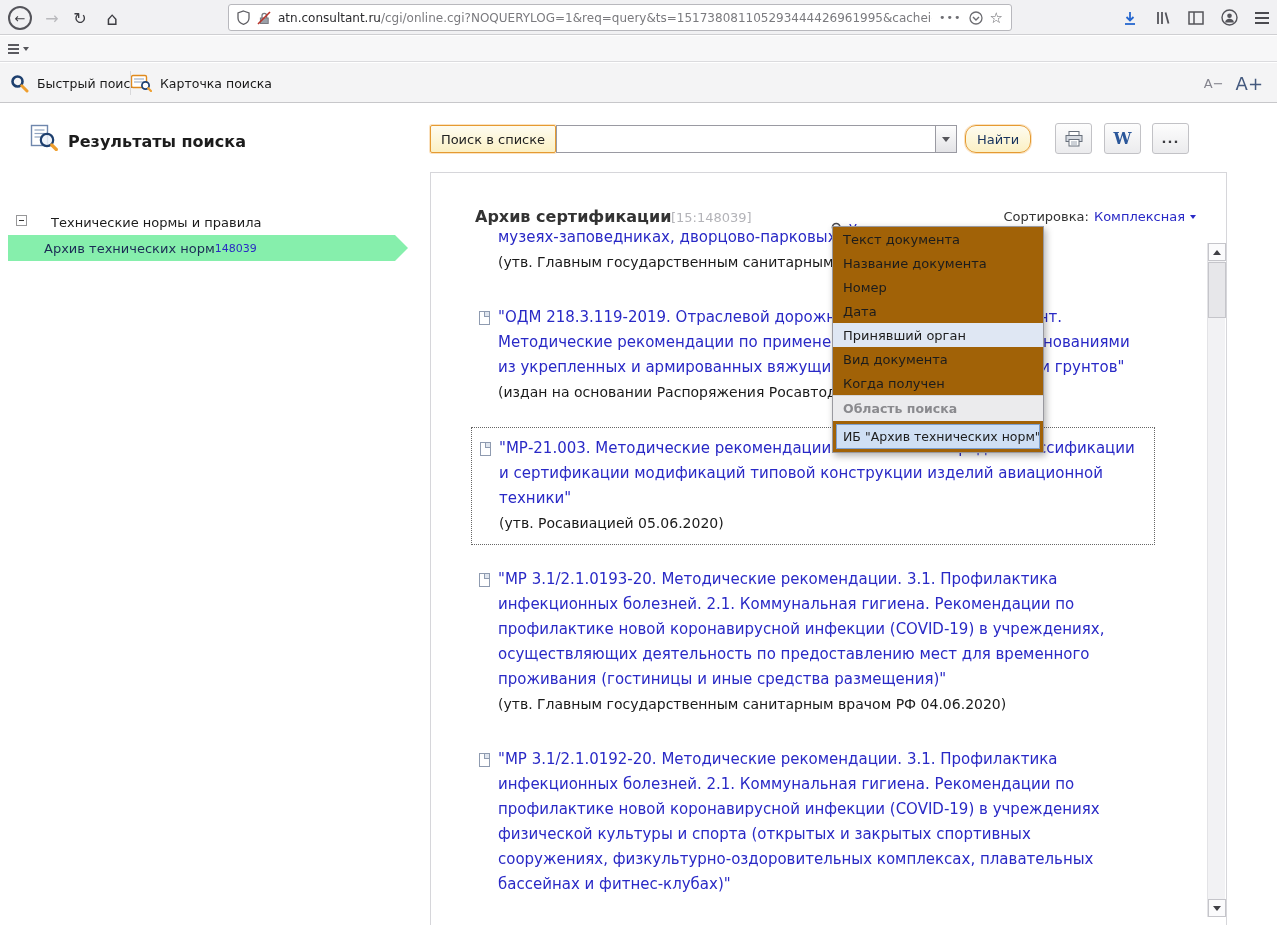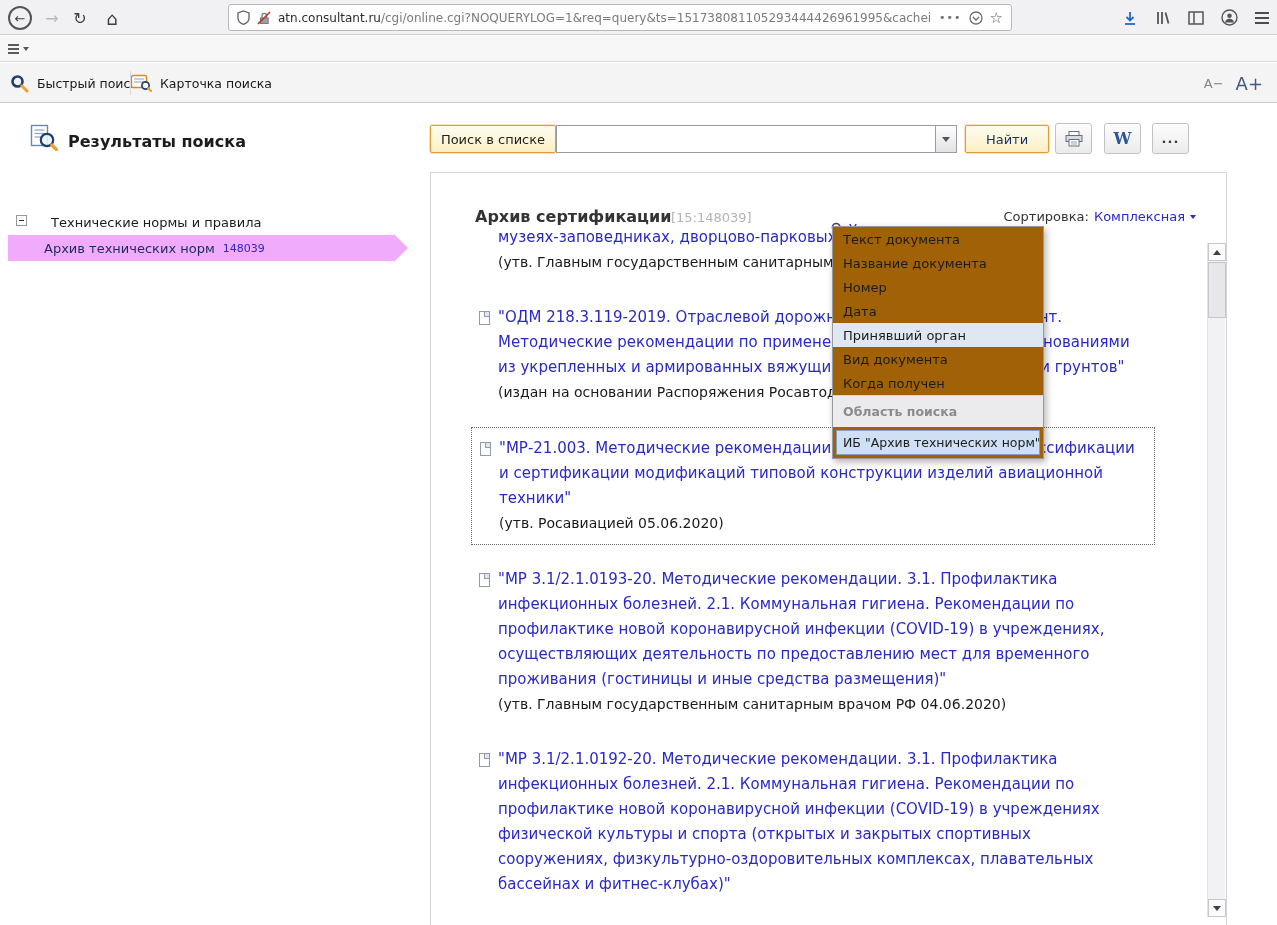--- a/index.html
+++ b/index.html
@@ -79,38 +79,38 @@
     font-size:16px; font-weight:bold; color:#1c1c1c;
   }
   .tree-root {
     position:absolute; left:16px; top:111px;
     display:flex; gap:24px; font-size:13px; color:#1c1c1c;
   }
   .expander { position:relative; width:11px; height:11px; border:1px solid #979799; background:#fff; }
   .expander::after { content:''; position:absolute; left:2px; right:2px; top:4px; height:1px; background:#333; }
   .tree-selected {
     position:absolute; left:8px; top:131px; width:400px; height:26px;
-    background:#f0abfc;
+    background:#86efac;
     clip-path: polygon(0 0, calc(100% - 13px) 0, 100% 50%, calc(100% - 13px) 100%, 0 100%);
-    display:flex; align-items:center; padding-left:36px; gap:8px;
+    display:flex; align-items:center; padding-left:36px; 
   }
   .sel-label { font-size:13px; color:#1b2c55; }
   .sel-count { font-size:11px; color:#2a2ac4; }
 
   
   .orange-btn {
     position:absolute; top:21px; height:28px;
     background:linear-gradient(#fefcf0,#fbf0c4);
     border:1px solid #e59a31; border-radius:2px;
     box-shadow:0 0 0 1px rgba(240,173,78,.35);
     display:flex; align-items:center; justify-content:center;
     font-size:13px; cursor:default;
   }
   .scope-btn { left:430px; width:126px; color:#222; }
-  .find-btn  { left:965px; width:84px; color:#18335e; }
+  .find-btn  { left:965px; width:66px; color:#18335e;border-radius:11px; }
   .combo {
     position:absolute; left:556px; top:21px; width:401px; height:28px;
     background:#fff; border:1px solid #9a9aa2; display:flex;
   }
   .combo-input { flex:1; border:none; outline:none; font-size:13px; padding:0 6px; font-family:inherit; }
   .combo-arrow {
     width:21px; border-left:1px solid #9a9aa2;
     background:linear-gradient(#fdfdfd,#e3e3e6);
     display:flex; align-items:center; justify-content:center;
   }
@@ -176,21 +176,21 @@
   
   .dropdown {
     position:absolute; left:832px; top:122px; width:212px; z-index:50;
     background:#a16207; border:1px solid #99999f;
     box-shadow:2px 3px 7px rgba(0,0,0,.3);
     font-size:13px;
   }
   .dropdown-item { height:24px; display:flex; align-items:center; padding:0 10px; color:#1c1c1c; cursor:default; white-space:nowrap; }
   .dropdown-item.hover { background:#dfe7f3; }
   .dropdown-section {
-    height:32px; background:#ebebed; border-top:1px solid #d5d5d8;
+    height:26px; background:#ebebed; border-top:1px solid #d5d5d8;
     display:flex; align-items:center; padding:0 10px;
     color:#8a8a8e; font-weight:bold; font-size:12.5px;
   }
   .dropdown-scope {
     margin:3px; border:1px solid #7da0cf; background:#cfdff4;
     padding:4px 6px; color:#1c1c1c; font-size:12.5px; white-space:nowrap; overflow:hidden;
   }
 
   
   .caret-down { width:0; height:0; border-left:4px solid transparent; border-right:4px solid transparent; border-top:5px solid #55555a; }

